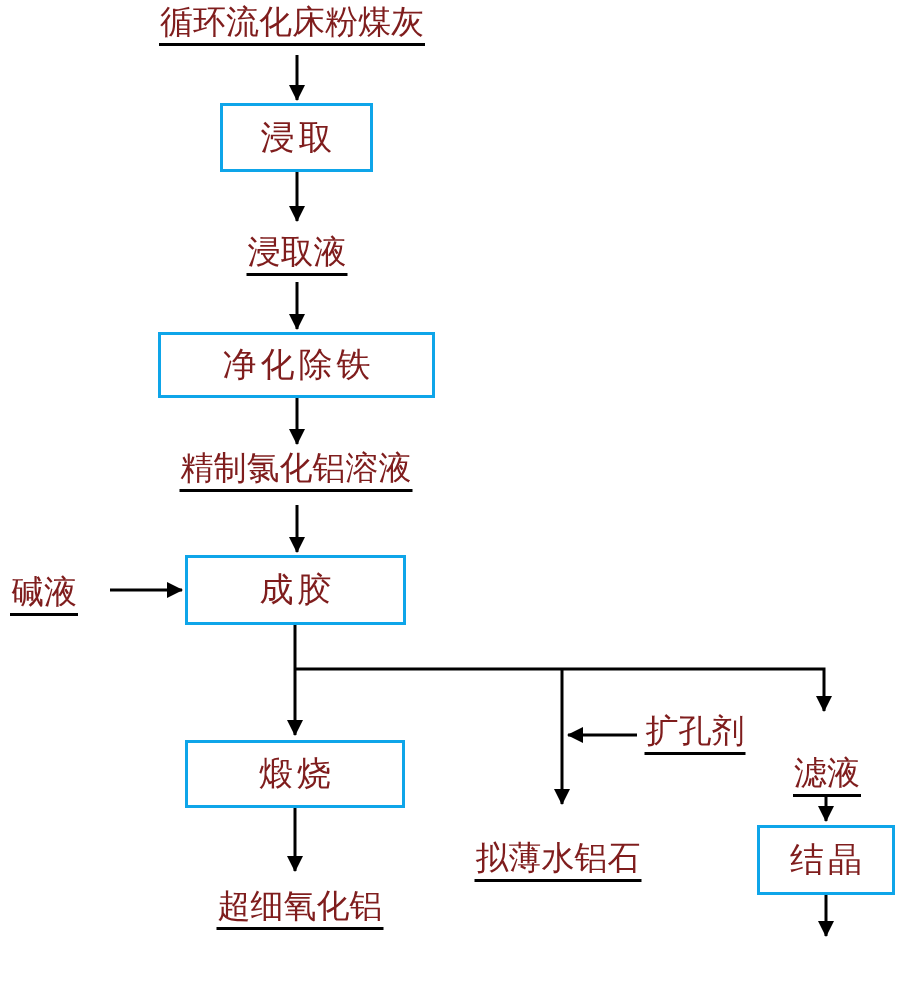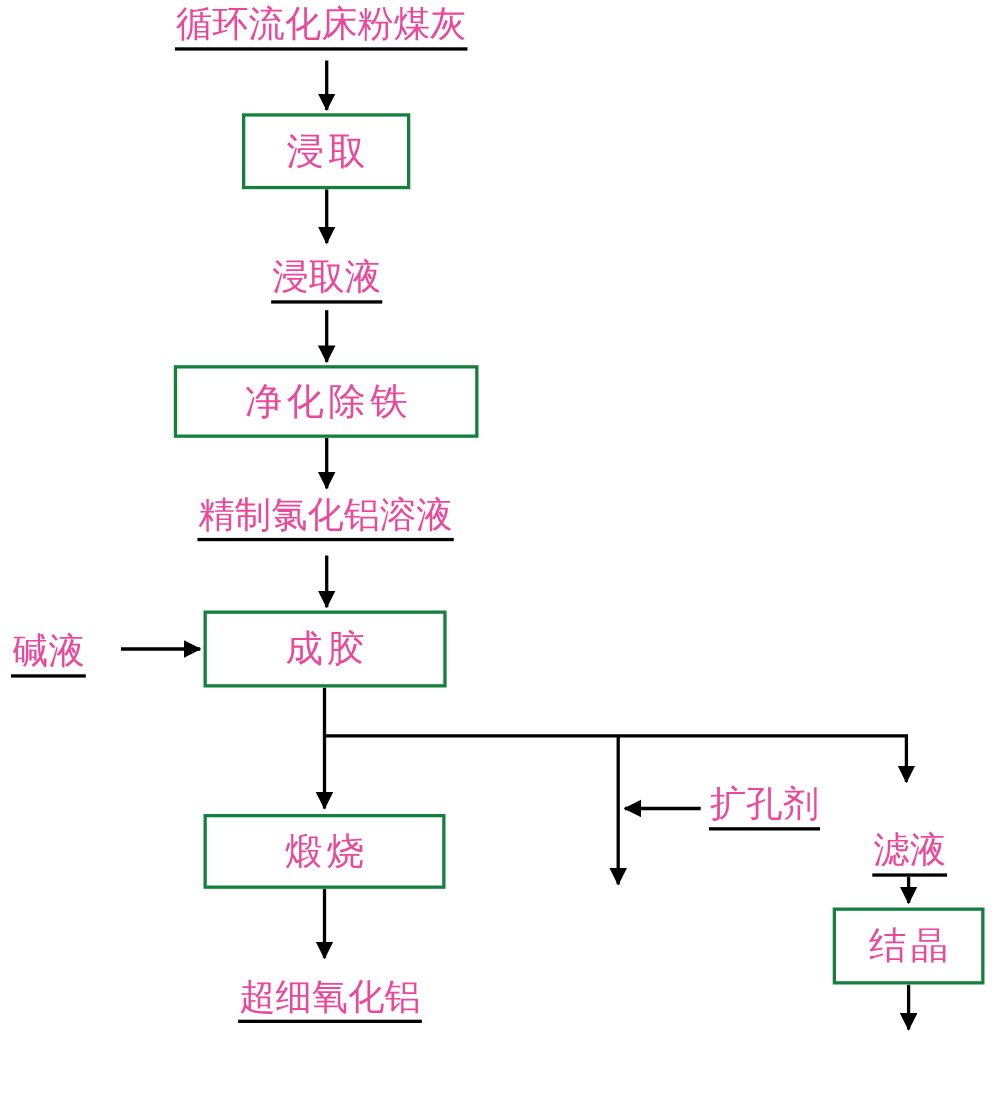--- a/index.html
+++ b/index.html
@@ -6,39 +6,39 @@
     margin: 0;
     padding: 0;
     background: #ffffff;
   }
   .canvas {
     position: relative;
     width: 905px;
     height: 1000px;
     background: #ffffff;
     font-family: "Liberation Sans", sans-serif;
-    color: #ec4899;
+    color: #7f1d1d;
     overflow: hidden;
   }
   .wires {
     position: absolute;
     left: 0;
     top: 0;
     width: 905px;
     height: 1000px;
   }
   .wires line, .wires polyline {
     stroke: #000000;
     stroke-width: 3;
     fill: none;
   }
   .box {
     position: absolute;
     box-sizing: border-box;
-    border: 3px solid #15803d;
+    border: 3px solid #0ea5e9;
     background: #ffffff;
     display: flex;
     align-items: center;
     justify-content: center;
     font-size: 34px;
     letter-spacing: 4px;
     text-indent: 4px;
     white-space: nowrap;
     z-index: 2;
   }
@@ -107,19 +107,20 @@
   <div class="lbl lbl-alkali">碱液</div>
 
   <div class="box box-gel">成胶</div>
 
   <div class="box box-calcine">煅烧</div>
 
   <div class="lbl lbl-ultrafine">超细氧化铝</div>
 
   <div class="lbl lbl-pore-expander">扩孔剂</div>
 
+  <div class="lbl lbl-pseudoboehmite">拟薄水铝石</div>
 
   <div class="lbl lbl-filtrate">滤液</div>
 
   <div class="box box-crystallize">结晶</div>
 
 
 </div>
 
 </body></html>

